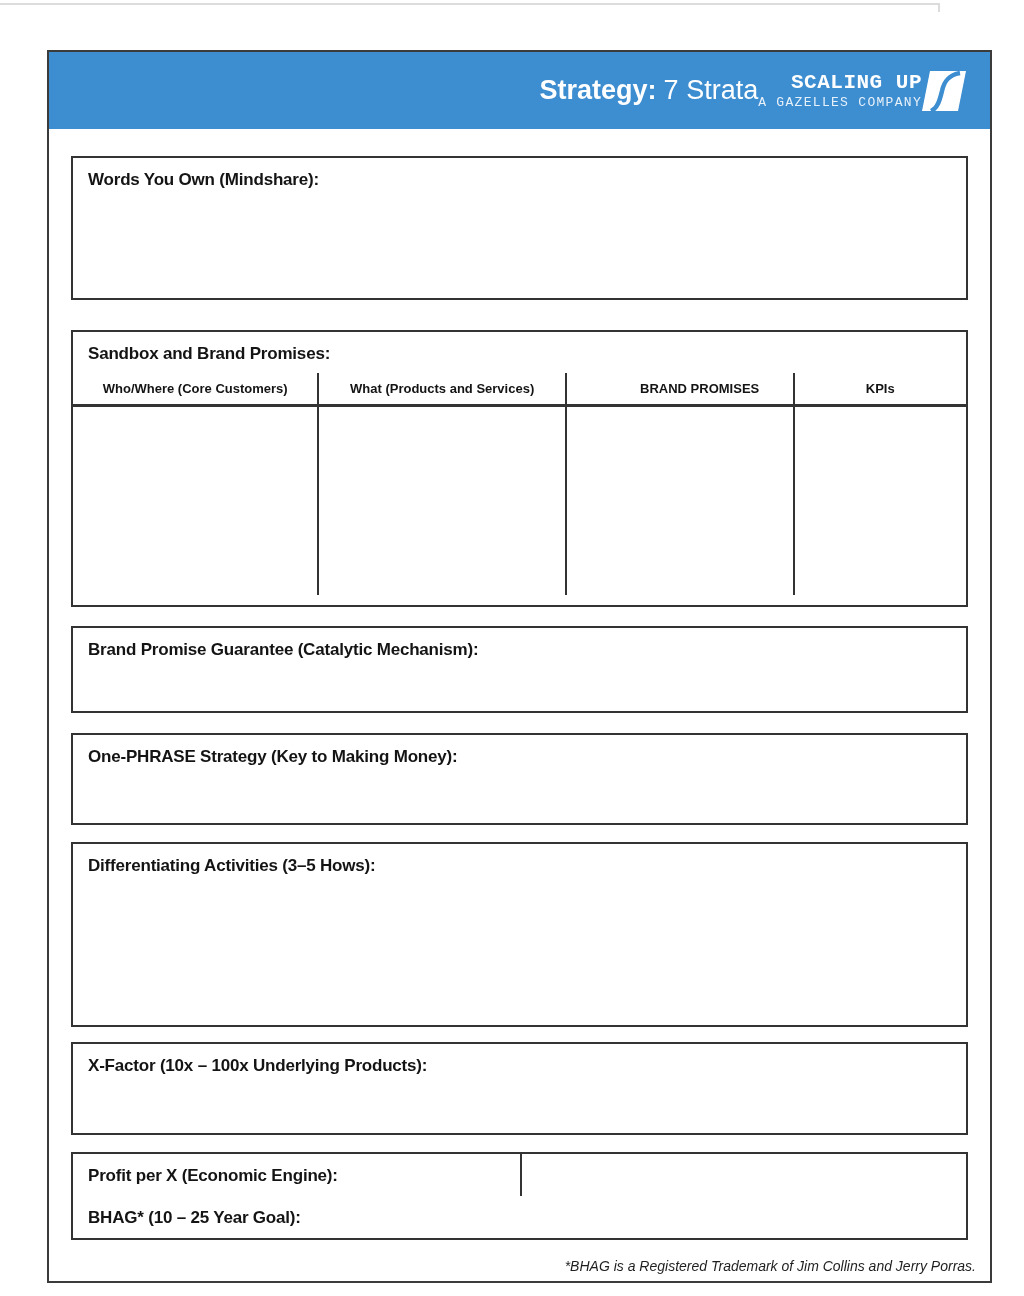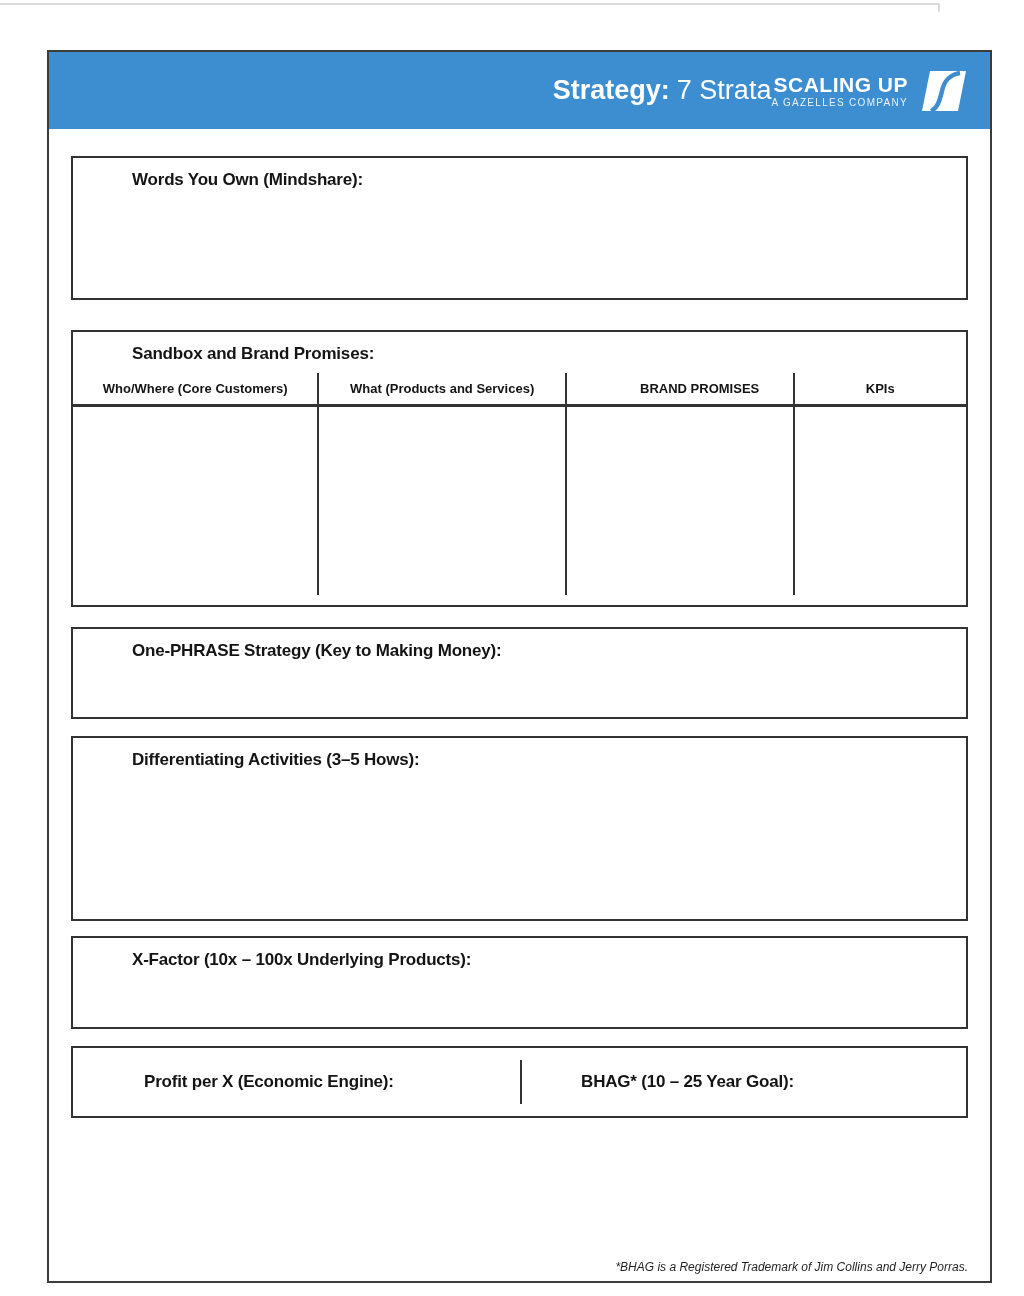--- a/index.html
+++ b/index.html
@@ -27,46 +27,45 @@
     height: 77px;
     background: #3d8dd1;
     display: flex; align-items: center; justify-content: flex-end;
     padding: 0 24px 0 26px;
   }
   .page-title { font-size: 27px; color: #ffffff; white-space: nowrap; }
   .page-title .t-bold { font-weight: bold; }
   .page-title .t-reg  { font-weight: normal; margin-left: 7px; }
 
   .logo { display: flex; align-items: center; }
-  .logo-text { text-align: right; line-height: 1; margin-right: 14px; }
+  .logo-text { text-align: right; line-height: 1; margin-right: 0; font-family: Liberation Mono, monospace; }
   .logo-main { font-size: 21px; font-weight: bold; color: #ffffff; letter-spacing: 0.5px; }
-  .logo-sub  { font-size: 10px; color: rgba(255,255,255,0.88); letter-spacing: 1.3px; margin-top: 3px; }
+  .logo-sub  { font-size: 13px; color: rgba(255,255,255,0.88); letter-spacing: 1.3px; margin-top: 3px; }
   .logo-mark { display: block; }
 
   
   .content { padding: 0 22px; }
   .box {
     border: 2px solid #333333;
     background: #ffffff;
     position: relative;
   }
   .box-label {
     font-size: 17px; font-weight: bold; color: #141414;
     padding: 12px 15px 0 15px;
     letter-spacing: -0.2px;
-    margin-left: 44px;
   }
 
   .box-words       { height: 144px; margin-top: 27px; }
   .box-sandbox     { height: 277px; margin-top: 30px; }
   .box-guarantee   { height: 87px;  margin-top: 19px; }
   .box-onephrase   { height: 92px;  margin-top: 20px; }
   .box-diff        { height: 185px; margin-top: 17px; }
   .box-xfactor     { height: 93px;  margin-top: 15px; }
-  .box-bottom      { height: 72px;  margin-top: 17px; display: flex; padding: 12px; }
+  .box-bottom      { height: 88px;  margin-top: 17px; display: flex; padding: 0; flex-direction: column; }
 
   
   .sb-header-row { display: flex; margin-top: 9px; height: 31px; }
   .sb-body-row   { display: flex; height: 188px; }
   .sb-col {
     display: flex; align-items: center; justify-content: center;
     font-size: 13px; font-weight: bold; color: #141414;
   }
   .sb-c1 { width: 27.6%; }
   .sb-c2 { width: 27.7%; }
@@ -75,22 +74,22 @@
   .sb-vline { border-right: 2px solid #333333; }
   .sb-rule { border-top: 3px solid #333333; width: 100%; }
 
   
   .bb-cell { height: 100%; }
   .bb-left  { width: 50.3%; border-right: 2px solid #333333; }
   .bb-right { width: 49.7%; }
 
   
   .footnote {
-    position: absolute; right: 22px; bottom: 7px;
-    font-size: 12px; font-style: italic; color: #1f1f1f;
+    position: absolute; right: 14px; bottom: 7px;
+    font-size: 14px; font-style: italic; color: #1f1f1f;
   }
 </style>
 </head>
 <body>
 
 <div class="artifact-top"></div>
 <div class="artifact-tick"></div>
 
 <div class="frame">
 
@@ -126,20 +125,23 @@
       </div>
       <div class="sb-rule"></div>
       <div class="sb-body-row">
         <div class="sb-col sb-c1 sb-vline"></div>
         <div class="sb-col sb-c2 sb-vline"></div>
         <div class="sb-col sb-c3 sb-vline"></div>
         <div class="sb-col sb-c4"></div>
       </div>
     </div>
 
+    <div class="box box-guarantee">
+      <div class="box-label">Brand Promise Guarantee (Catalytic Mechanism):</div>
+    </div>
 
     <div class="box box-onephrase">
       <div class="box-label">One-PHRASE Strategy (Key to Making Money):</div>
     </div>
 
     <div class="box box-diff">
       <div class="box-label">Differentiating Activities (3–5 Hows):</div>
     </div>
 
     <div class="box box-xfactor">

